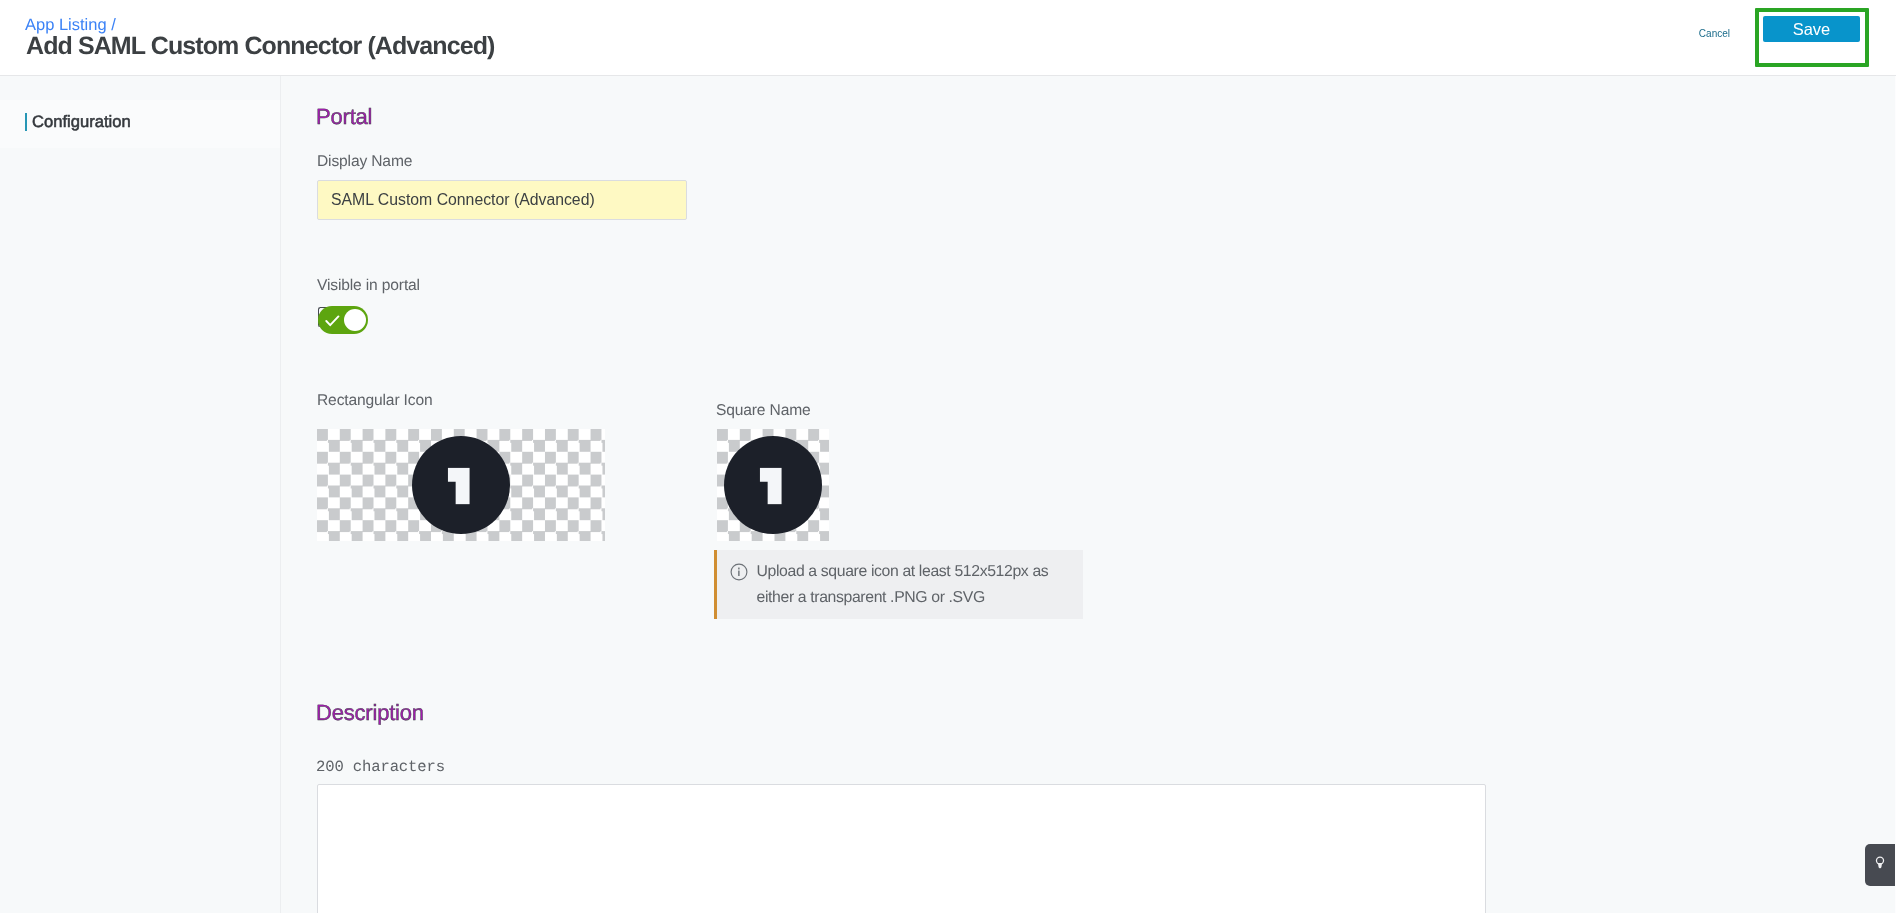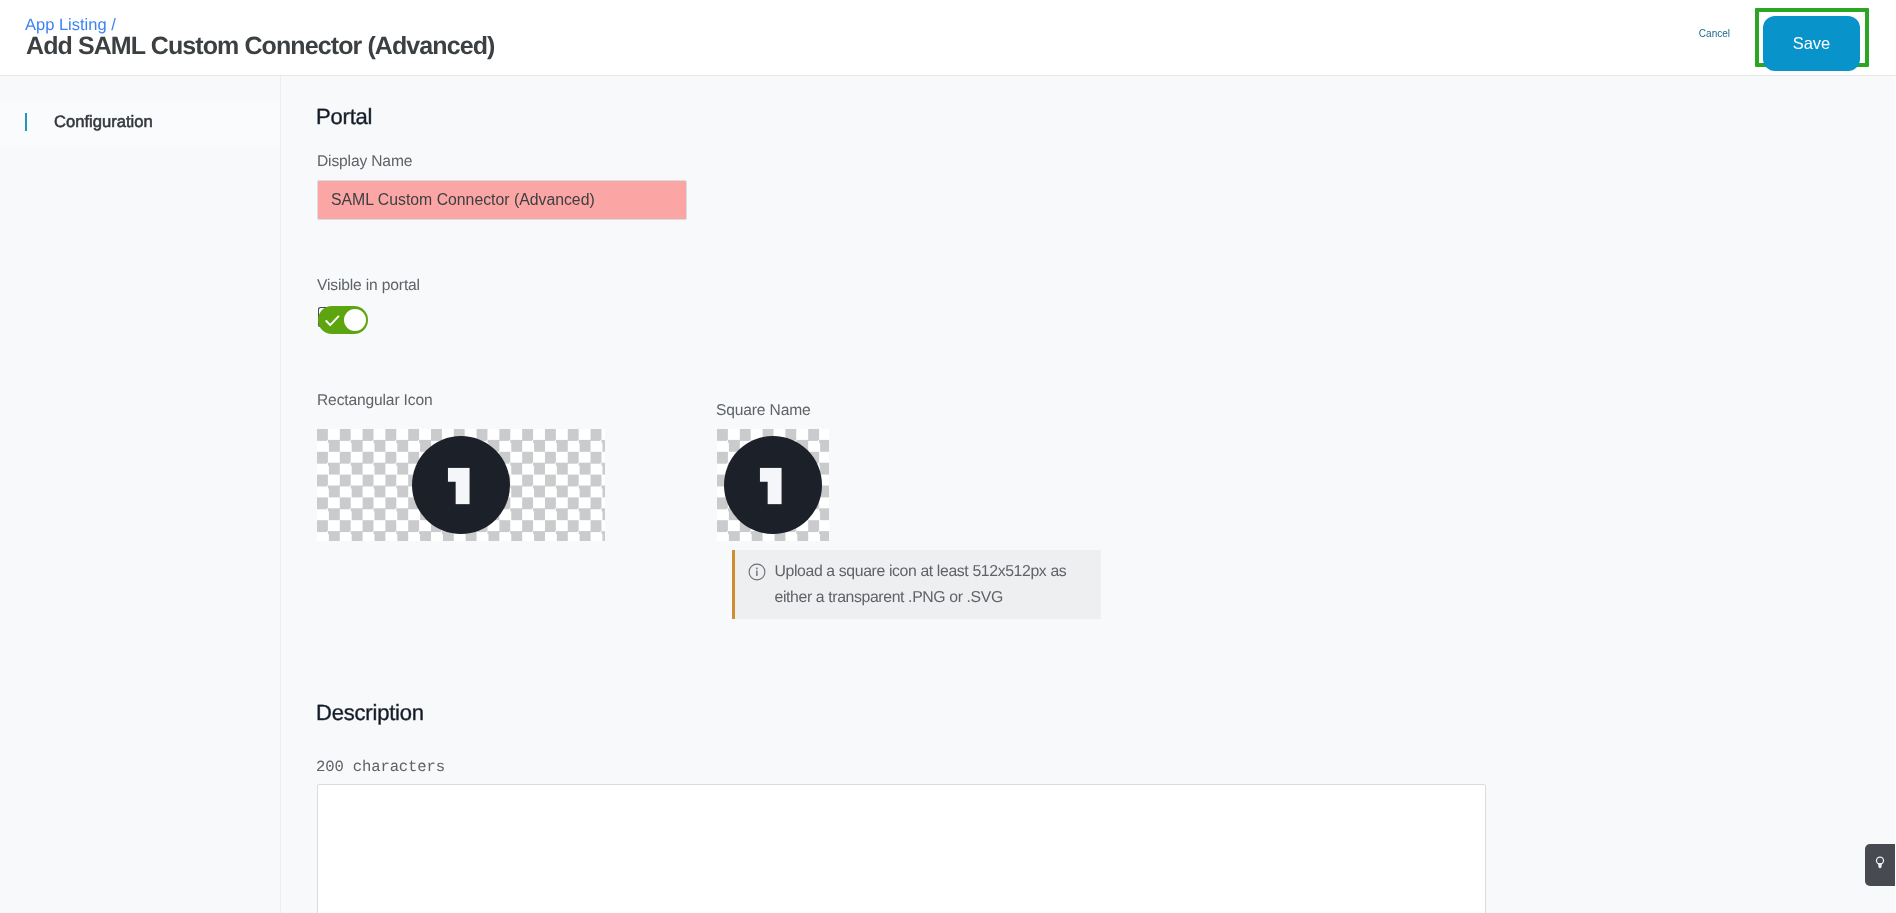--- a/index.html
+++ b/index.html
@@ -33,47 +33,47 @@
     position:absolute; right:166px; top:28px;
     font-size:10px; color:#1a6b8a; background:none; border:none; cursor:pointer;
     padding:0; font-family:inherit; letter-spacing:0px;
   }
   .save-wrap {
     position:absolute; right:27px; top:8px;
     border:4px solid #2aa524; background:#fff; padding:4px; border-radius:1px;
     width:114px; height:59px;
   }
   .save-btn {
-    display:block; width:97px; height:55px; background:#0894cb; color:#fff; border:none; cursor:pointer;
-    font-size:16.5px; font-family:inherit; padding:0; border-radius:12px;
+    display:block; width:97px; height:26px; background:#0894cb; color:#fff; border:none; cursor:pointer;
+    font-size:16.5px; font-family:inherit; padding:0; border-radius:2px;
     letter-spacing:0px;
   }
 
   
   .sidebar {
     position:absolute; left:0; top:76px; width:281px; height:837px;
     background:#f7f9fa; border-right:1px solid #eceef0;
   }
   .side-item {
     position:relative; margin-top:24px; height:48px; display:flex; align-items:center;
     background:#fafbfc;
   }
   .side-item .bar { position:absolute; left:25px; top:13px; width:2.3px; height:18px; background:#2796b5; }
-  .side-item .lbl { margin-left:54px; position:relative; top:-2px; font-size:16.6px; color:#34383d; font-weight:400;
+  .side-item .lbl { margin-left:32px; position:relative; top:-2px; font-size:16.6px; color:#34383d; font-weight:400;
      letter-spacing:0px; -webkit-text-stroke:0.55px #34383d; }
 
   
   .main { position:absolute; left:282px; top:76px; width:1614px; height:837px; background:#f7f9fa; overflow:hidden; }
-  .sec-title { position:absolute; font-size:22px; color:#0f172a; font-weight:400; letter-spacing:-0.2px;
+  .sec-title { position:absolute; font-size:22px; color:#a21caf; font-weight:400; letter-spacing:-0.2px;
     -webkit-text-stroke:0.45px #3c4043; }
   .fld-label { font-size:15.6px; color:#5f6368; letter-spacing:-0.15px; }
 
   .text-input {
     font-family:inherit; font-size:15.8px; color:#3c4043;
-    border:1px solid #dadce0; background:#fca5a5; border-radius:2px;
+    border:1px solid #dadce0; background:#fef9c3; border-radius:2px;
     padding:0 13px; outline:none;
   }
 
   
   .toggle { width:51px; height:28px; position:relative; cursor:pointer; }
   .toggle .tog-box { position:absolute; left:1.2px; top:0.8px; width:11px; height:20px;
      border:1.4px solid #474b52; border-right:none; border-radius:2.5px 0 0 2.5px; }
   .toggle .tog-track { position:absolute; left:0.8px; top:0; width:50.2px; height:28px; border-radius:14px; background:#5da50f; }
   .toggle .tog-check { position:absolute; left:7.5px; top:9px; line-height:0; }
   .toggle .tog-knob { position:absolute; right:2.5px; top:3px; width:22px; height:22px; border-radius:50%; background:#fff; }
@@ -163,21 +163,21 @@
 
     <div class="fld-label" style="position:absolute; left:35px; top:316px;">Rectangular Icon</div>
     <div class="preview rect-preview" style="position:absolute; left:35px; top:353px; width:288px; height:112px;">
       <span class="app-glyph"></span>
     </div>
 
     <div class="fld-label" style="position:absolute; left:434px; top:326px;">Square Name</div>
     <div class="preview sq-preview" style="position:absolute; left:435px; top:353px; width:112px; height:112px;">
       <span class="app-glyph sq"></span>
     </div>
-    <div class="callout" style="position:absolute; left:450px; top:474px; width:369px;gap:9px;">
+    <div class="callout" style="position:absolute; left:432px; top:474px; width:369px;gap:9px;">
       <span class="info-ico">
         <svg width="18" height="18" viewBox="0 0 18 18">
             <circle cx="9" cy="9" r="7.9" fill="none" stroke="#6d7278" stroke-width="1.15"></circle>
             <rect x="8.15" y="7.5" width="1.45" height="5.6" rx="0.35" fill="#6d7278"></rect>
             <rect x="8.15" y="4.5" width="1.45" height="1.9" rx="0.35" fill="#6d7278"></rect>
           </svg>
       </span>
       <span class="callout-txt">Upload a square icon at least 512x512px as either a transparent .PNG or .SVG</span>
     </div>
 

